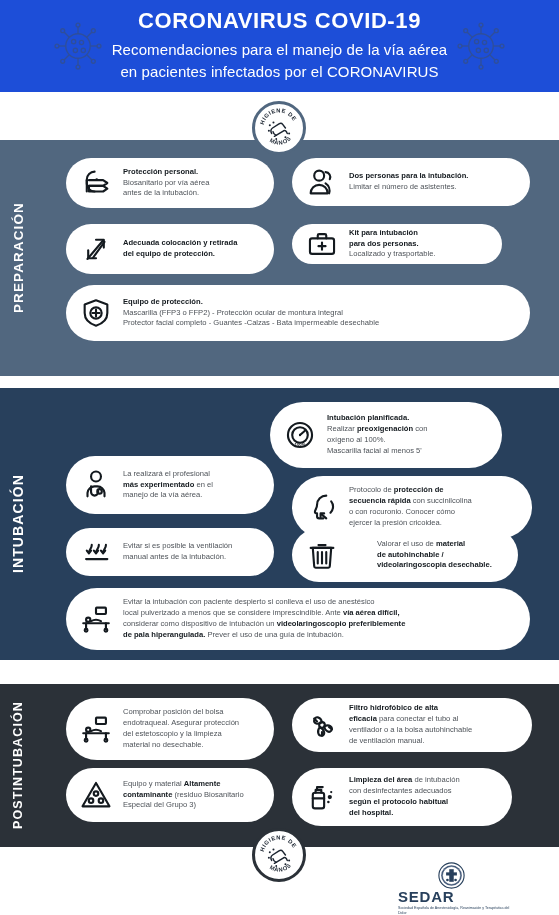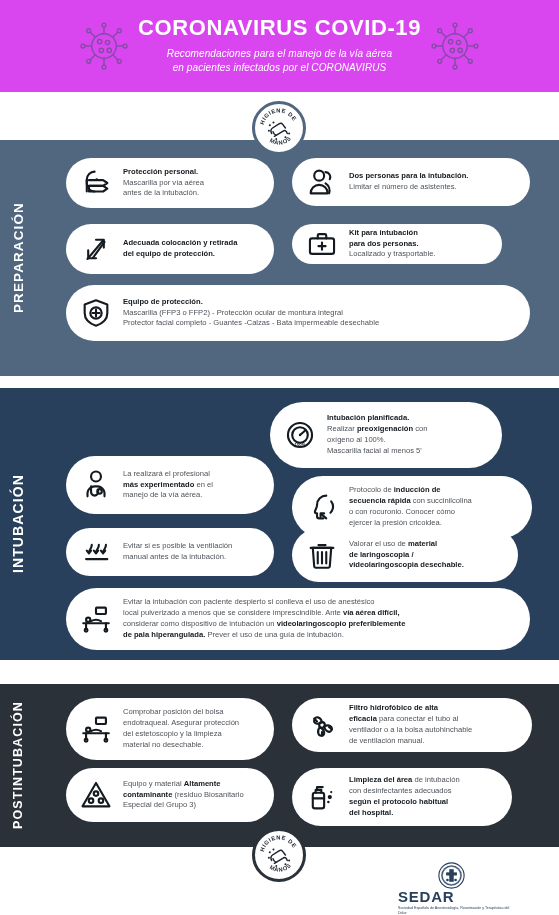--- a/index.html
+++ b/index.html
@@ -7,32 +7,32 @@
     width: 559px; height: 915px;
     background: #ffffff;
     font-family: "Liberation Sans", sans-serif;
     overflow: hidden;
   }
   .page { position: relative; width: 559px; height: 915px; background: #ffffff; }
 
   
   .header {
     position: absolute; left: 0; top: 0; width: 559px; height: 92px;
-    background: #d946ef;
+    background: #1d4ed8;
     display: flex; align-items: center; justify-content: center;
   }
   .header-virus { width: 56px; height: 56px; flex: 0 0 56px; opacity: .55; }
   .header-virus svg { display: block; width: 56px; height: 56px; }
   .header-text { text-align: center; padding: 0 6px; }
   .header-title {
     color: #ffffff; font-size: 22px; font-weight: bold; letter-spacing: .6px;
     line-height: 1.1; margin-bottom: 6px;
   }
   .header-sub {
-    color: #ffffff; font-size: 10px; font-style: italic; line-height: 1.45;
+    color: #ffffff; font-size: 15px; line-height: 1.45;
     letter-spacing: .1px;
   }
 
   
   .band { position: absolute; left: 0; width: 559px; }
   .band-prep { top: 140px; height: 236px; background: #51677f; }
   .band-intu { top: 388px; height: 272px; background: #28405c; }
   .band-post { top: 684px; height: 163px; background: #2b3138; }
 
   .band-label {
@@ -73,21 +73,21 @@
   .p2 { left: 256px; top: 18px;  width: 238px; height: 48px; }
   .p3 { left: 30px;  top: 84px;  width: 208px; height: 50px; }
   .p4 { left: 256px; top: 84px;  width: 210px; height: 40px; }
   .p5 { left: 30px;  top: 145px; width: 464px; height: 56px; }
 
   
   .i1 { left: 234px; top: 14px;  width: 232px; height: 66px; }
   .i2 { left: 30px;  top: 68px;  width: 208px; height: 58px; }
   .i3 { left: 256px; top: 88px;  width: 240px; height: 62px; }
   .i4 { left: 30px;  top: 140px; width: 208px; height: 48px; }
-  .i5 { left: 256px; top: 140px; width: 226px; height: 54px; }
+  .i5 { left: 256px; top: 140px; width: 226px; height: 54px; gap: 28px; }
   .i6 { left: 30px;  top: 200px; width: 464px; height: 62px; }
 
   
   .t1 { left: 30px;  top: 14px;  width: 208px; height: 62px; }
   .t2 { left: 256px; top: 14px;  width: 240px; height: 54px; }
   .t3 { left: 30px;  top: 84px;  width: 208px; height: 54px; }
   .t4 { left: 256px; top: 84px;  width: 220px; height: 58px; }
 
   
   .badge {
@@ -192,21 +192,21 @@
                 <path d="M22,8 a11,11 0 0 0 -11,11 v6 a11,11 0 0 0 11,11"></path>
                 <circle cx="25" cy="19" r="1.8" fill="#141a1f" stroke="none"></circle>
                 <path d="M14,20 h20 l6,4 -6,4 h-20"></path>
                 <path d="M14,28 h20 l6,4 -6,4 h-20 z"></path>
                 <path d="M11,20 v16"></path>
               </g>
             </svg>
           </div>
           <div class="card-body">
             <span class="ln"><b>Protección personal.</b></span>
-            <span class="ln">Mascarilla por vía aérea</span>
+            <span class="ln">Biosanitario por vía aérea</span>
             <span class="ln">antes de la intubación.</span>
           </div>
         </div>
         <div class="card p2">
           <div class="card-icon">
             <svg viewBox="0 0 48 48">
               <g fill="none" stroke="#141a1f" stroke-width="3" stroke-linecap="round" stroke-linejoin="round">
                 <circle cx="20" cy="15" r="7"></circle>
                 <path d="M8,40 a12,12 0 0 1 24,0 z"></path>
                 <path d="M29,10 a7,7 0 0 1 6,10"></path>
@@ -315,21 +315,21 @@
             <svg viewBox="0 0 48 48">
               <g fill="none" stroke="#141a1f" stroke-width="3" stroke-linecap="round" stroke-linejoin="round">
                 <path d="M30,8 a13,13 0 0 0 -13,13 c0,5 -3,7 -3,10 c0,2 3,2 3,2 v4 a3,3 0 0 0 3,3 h6"></path>
                 <path d="M37,16 a12,12 0 0 1 -1,16"></path>
                 <path d="M30,40 l-7,-6"></path>
                 <polyline points="22,38 22,33 27,33"></polyline>
               </g>
             </svg>
           </div>
           <div class="card-body">
-            <span class="ln">Protocolo de <b>inducción de</b></span>
+            <span class="ln">Protocolo de <b>protección de</b></span>
             <span class="ln"><b>secuencia rápida</b> con succinilcolina</span>
             <span class="ln">o con rocuronio. Conocer cómo</span>
             <span class="ln">ejercer la presión cricoidea.</span>
           </div>
         </div>
         <div class="card i4">
           <div class="card-icon">
             <svg viewBox="0 0 48 48">
               <g fill="none" stroke="#141a1f" stroke-width="3" stroke-linecap="round" stroke-linejoin="round">
                 <path d="M14,26 c0,-6 4,-6 4,-12 M14,26 l-3,-4 M14,26 l3,-4"></path>
@@ -350,21 +350,21 @@
               <g fill="none" stroke="#141a1f" stroke-width="3" stroke-linecap="round" stroke-linejoin="round">
                 <path d="M11,14 h26 l-2,26 a2,2 0 0 1 -2,2 h-18 a2,2 0 0 1 -2,-2 z"></path>
                 <path d="M8,14 h32"></path>
                 <path d="M19,10 h10"></path>
                 <path d="M18,20 v16 M24,20 v16 M30,20 v16"></path>
               </g>
             </svg>
           </div>
           <div class="card-body">
             <span class="ln">Valorar el uso de <b>material</b></span>
-            <span class="ln"><b>de laringoscopia /</b></span>
+            <span class="ln"><b>de autohinchable /</b></span>
             <span class="ln"><b>videolaringoscopia desechable.</b></span>
           </div>
         </div>
         <div class="card i6 card-wide">
           <div class="card-icon">
             <svg viewBox="0 0 48 48">
               <g fill="none" stroke="#141a1f" stroke-width="3" stroke-linecap="round" stroke-linejoin="round">
                 <rect x="24" y="8" width="14" height="9" rx="1"></rect>
                 <circle cx="13" cy="25" r="3"></circle>
                 <path d="M17,27 q7,-4 14,0"></path>

